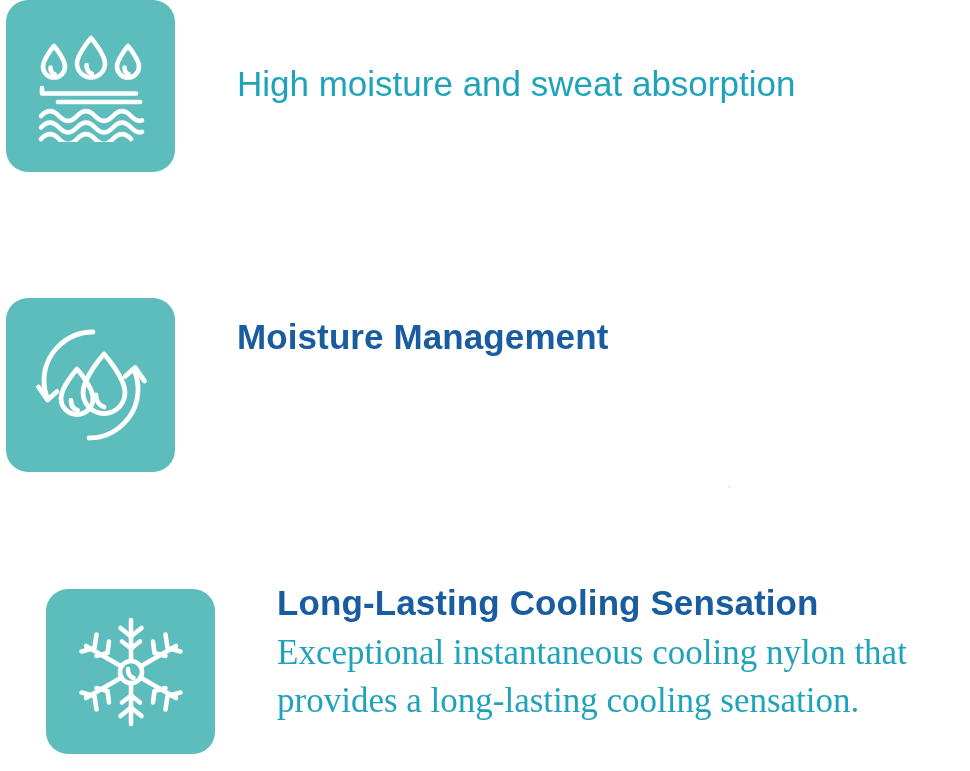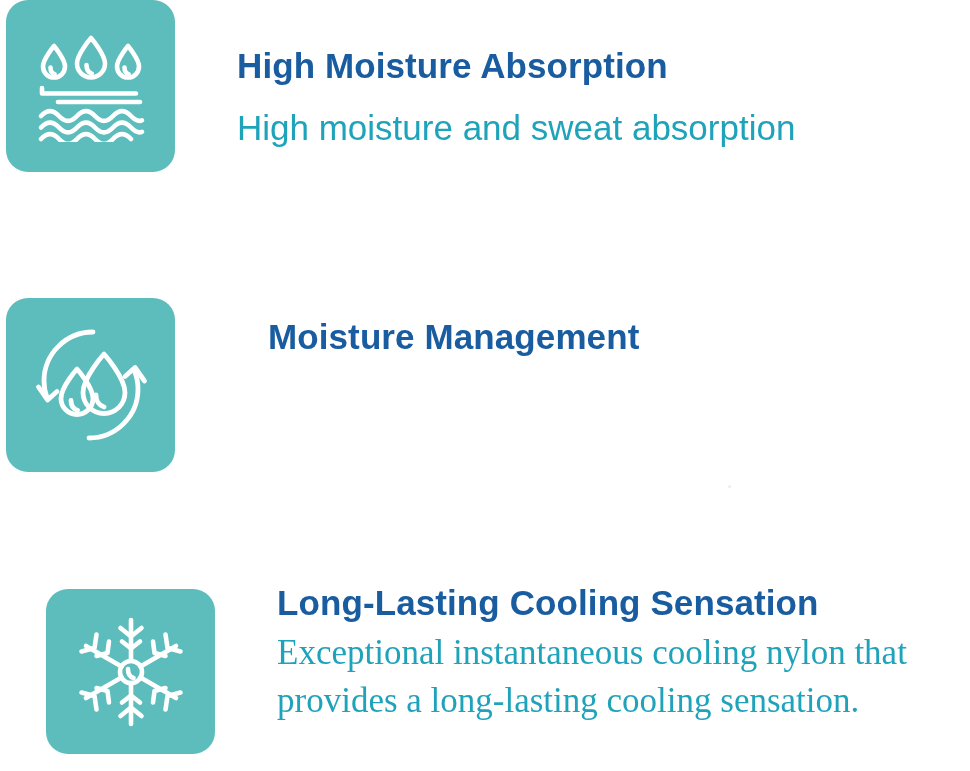--- a/index.html
+++ b/index.html
@@ -26,21 +26,21 @@
   .feature-row {
     position: absolute;
     left: 0;
     width: 970px;
     display: flex;
     align-items: flex-start;
   }
 
   
   .feature-row.row-0 { top: 0px; }
-  .feature-row.row-1 { top: 292px; gap: 31px; }
+  .feature-row.row-1 { top: 292px; }
   .feature-row.row-2 { top: 583px; padding-left: 40px; }
 
   .icon-tile {
     flex: 0 0 auto;
     width: 169px;
     height: 172px;
     margin-left: 6px;
     background: #5dbcbc;
     border-radius: 22px;
     display: flex;
@@ -128,21 +128,20 @@
           <path d="M10 58 L10 63.5 L104 63.5"></path>
           <path d="M26 72 L108 72"></path>
 
           <path d="M9 86 C15 79.5 21 79.5 27 86 C33 92.5 39 92.5 45 86 C51 79.5 57 79.5 63 86 C69 92.5 75 92.5 81 86 C87 79.5 93 79.5 99 86 C103 90.2 106.5 91.7 110 90.4"></path>
           <path d="M9 97.5 C15 91 21 91 27 97.5 C33 104 39 104 45 97.5 C51 91 57 91 63 97.5 C69 104 75 104 81 97.5 C87 91 93 91 99 97.5 C103 101.7 106.5 103.2 110 101.9"></path>
           <path d="M9 109 C15 102.5 21 102.5 27 109 C33 115.5 39 115.5 45 109 C51 102.5 57 102.5 63 109 C69 115.5 75 115.5 81 109 C87 102.5 93 102.5 99 109"></path>
         </svg>
       </span>
     </div>
     <div class="feature-text">
-      <div class="feature-title">High Moisture Absorption</div>
       <div class="feature-desc">High moisture and sweat absorption</div>
     </div>
   </div>
 
   <div class="feature-row row-1">
     <div class="icon-tile">
       <span>
         <svg width="120" height="120" viewBox="0 0 120 120" fill="none" stroke="#ffffff" stroke-width="4.8" stroke-linecap="round" stroke-linejoin="round">
 
           <path d="M62 7 C35 7 13 29 13 56 C13 62 14 67.5 16 72.5"></path>

